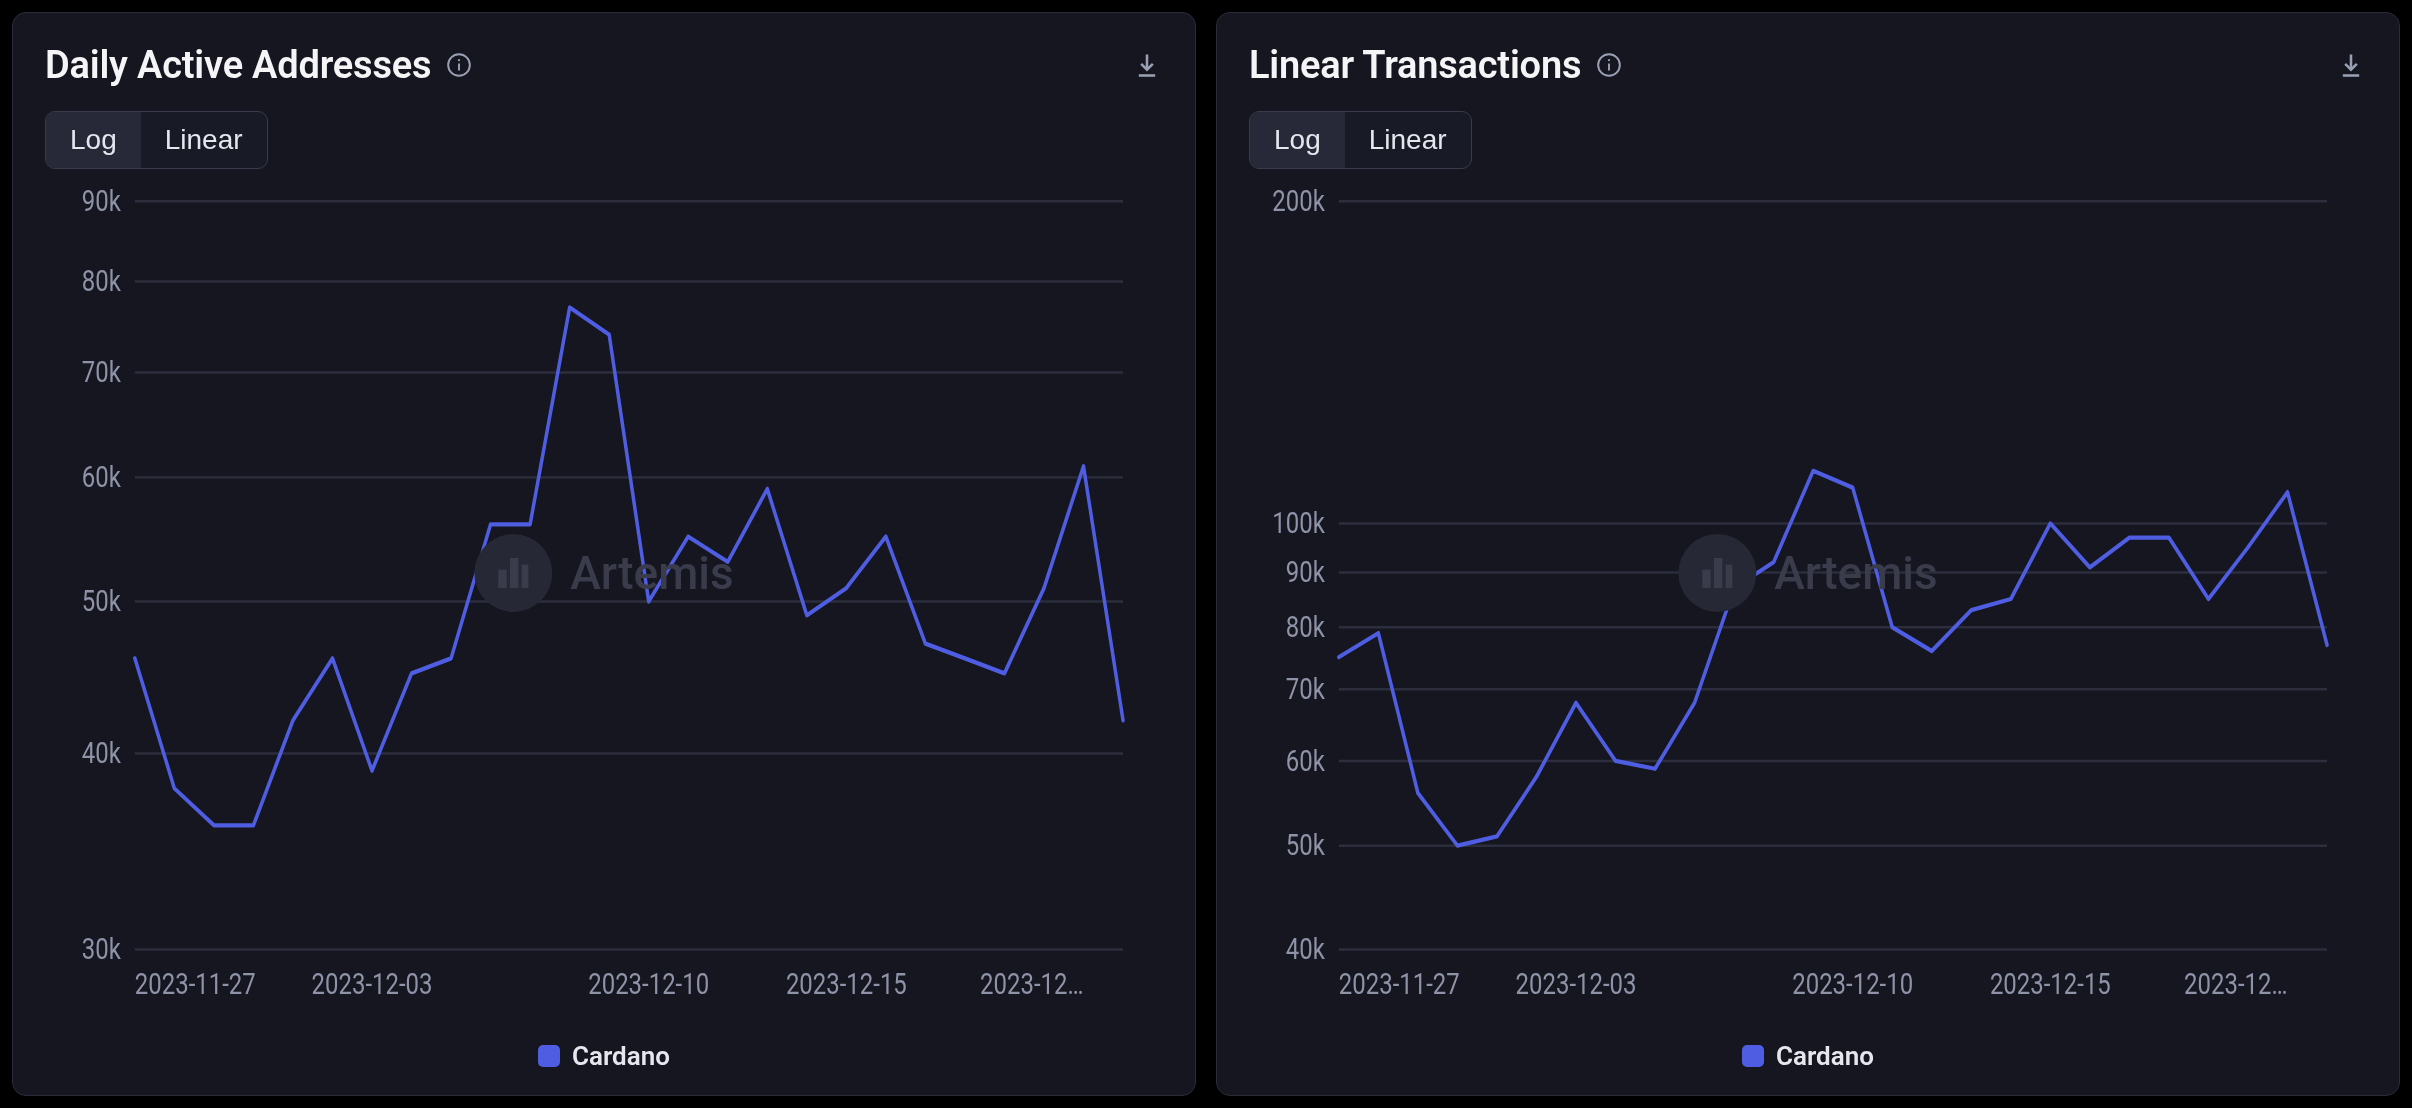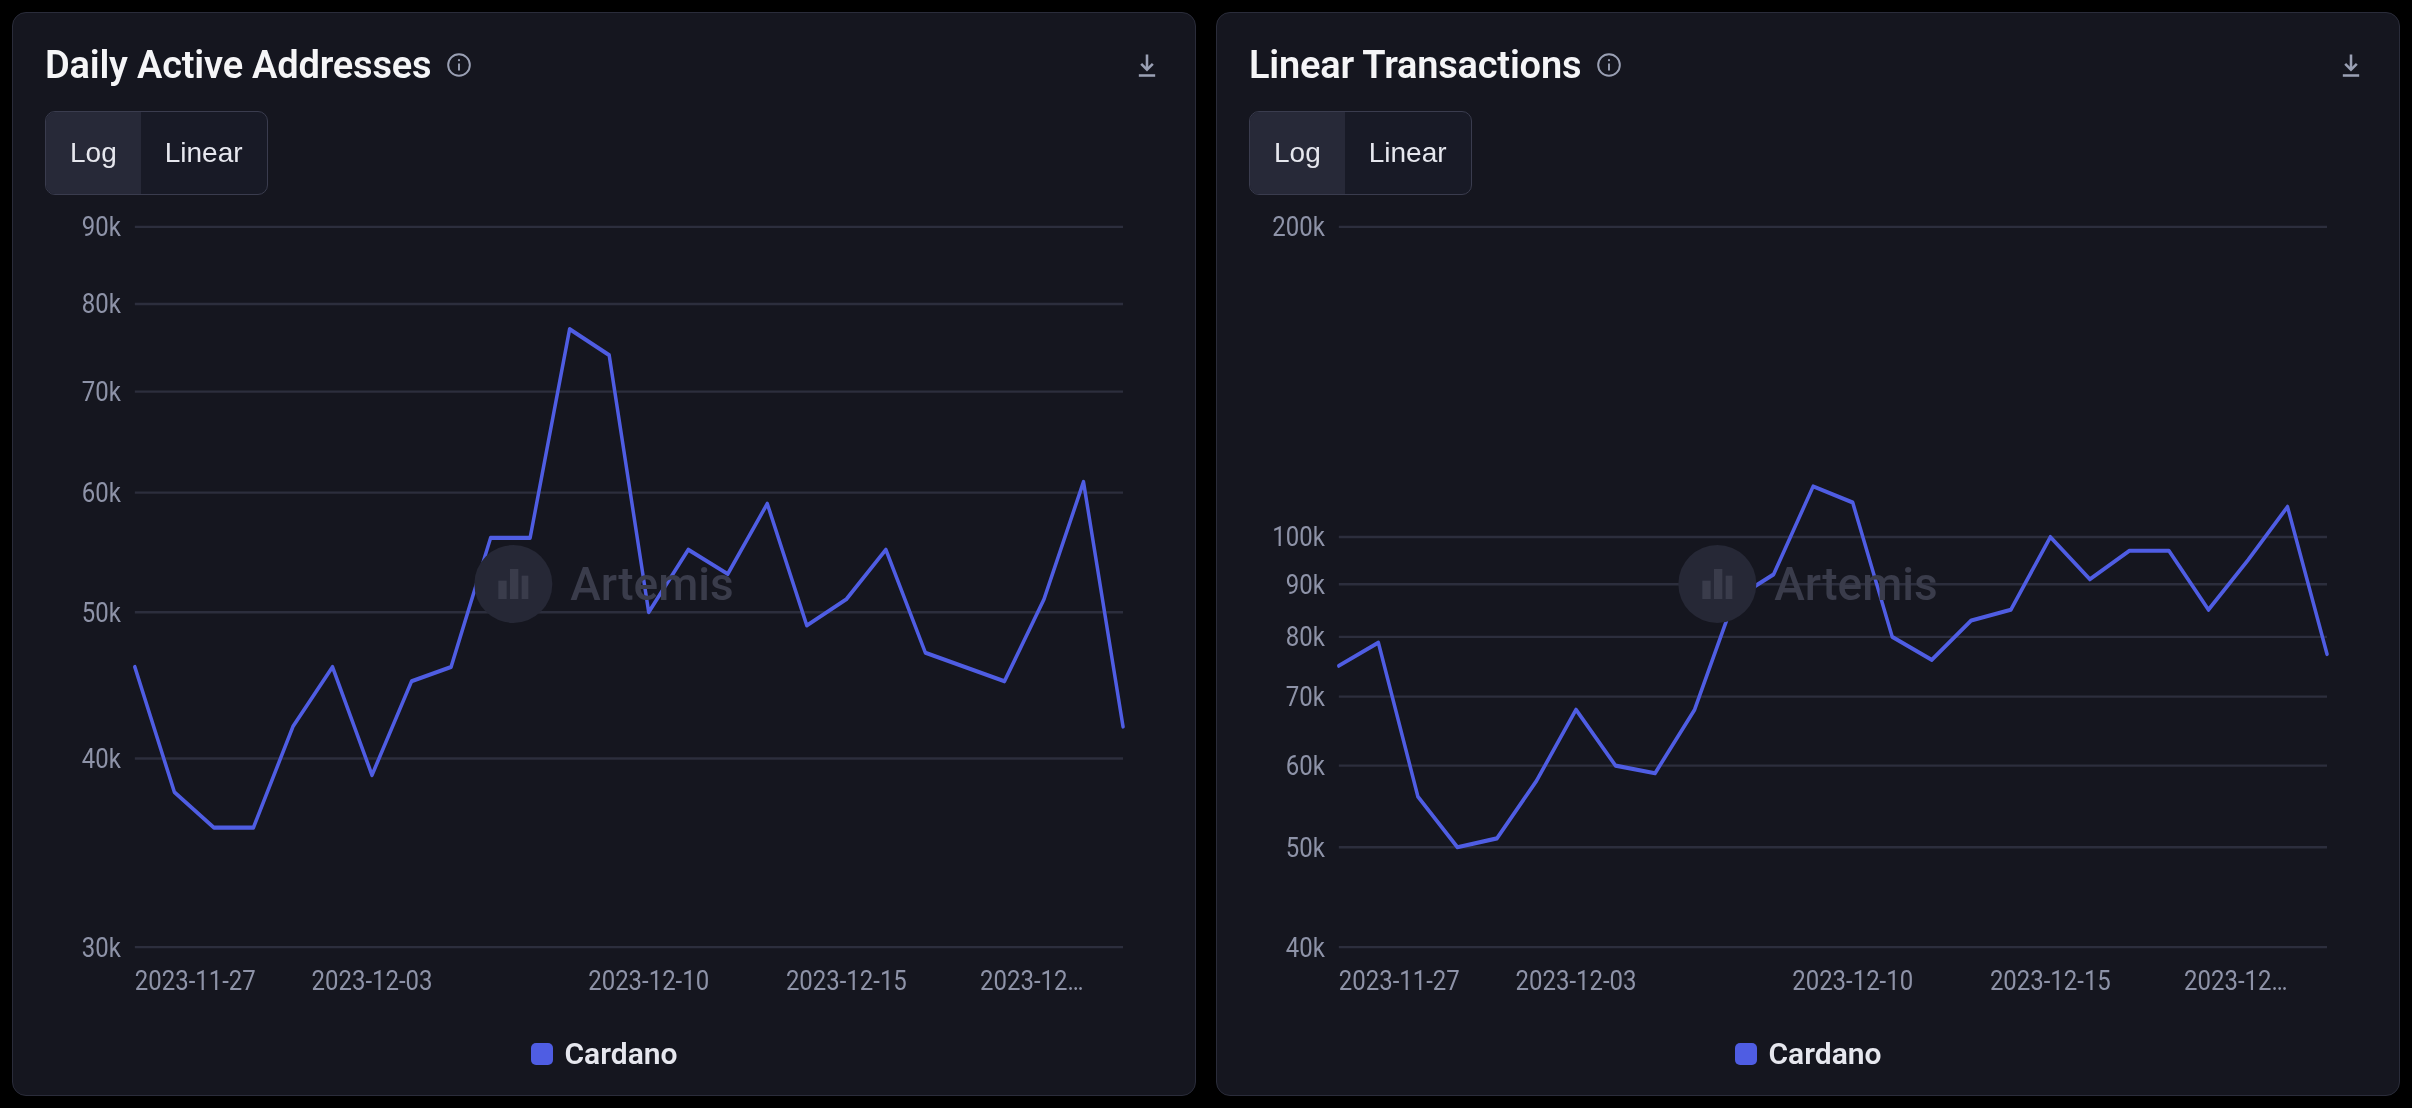--- a/index.html
+++ b/index.html
@@ -58,21 +58,21 @@
   .toggle-group {
     display: inline-flex;
     border: 1px solid #3a3c4e;
     border-radius: 10px;
     overflow: hidden;
     background: #181a26;
     margin-bottom: 20px;
     width: fit-content;
   }
   .toggle-btn {
-    padding: 25px 24px;
+    padding: 12px 24px;
     font-size: 28px;
     color: #e6e7ee;
     background: transparent;
     border: none;
     cursor: pointer;
     font-weight: 500;
   }
   .toggle-btn.active {
     background: #272938;
   }
@@ -133,21 +133,21 @@
     padding-top: 18px;
   }
   .legend-swatch {
     width: 22px;
     height: 22px;
     border-radius: 5px;
     background: #4f5de3;
   }
   .legend-label {
     color: #e6e7ee;
-    font-size: 30px;
+    font-size: 26px;
     font-weight: 650;
   }
 </style>
 </head>
 <body>
 
 <div class="panel">
   <div class="panel-header">
     <div class="title-wrap">
       <h2 class="panel-title">Daily Active Addresses</h2>

